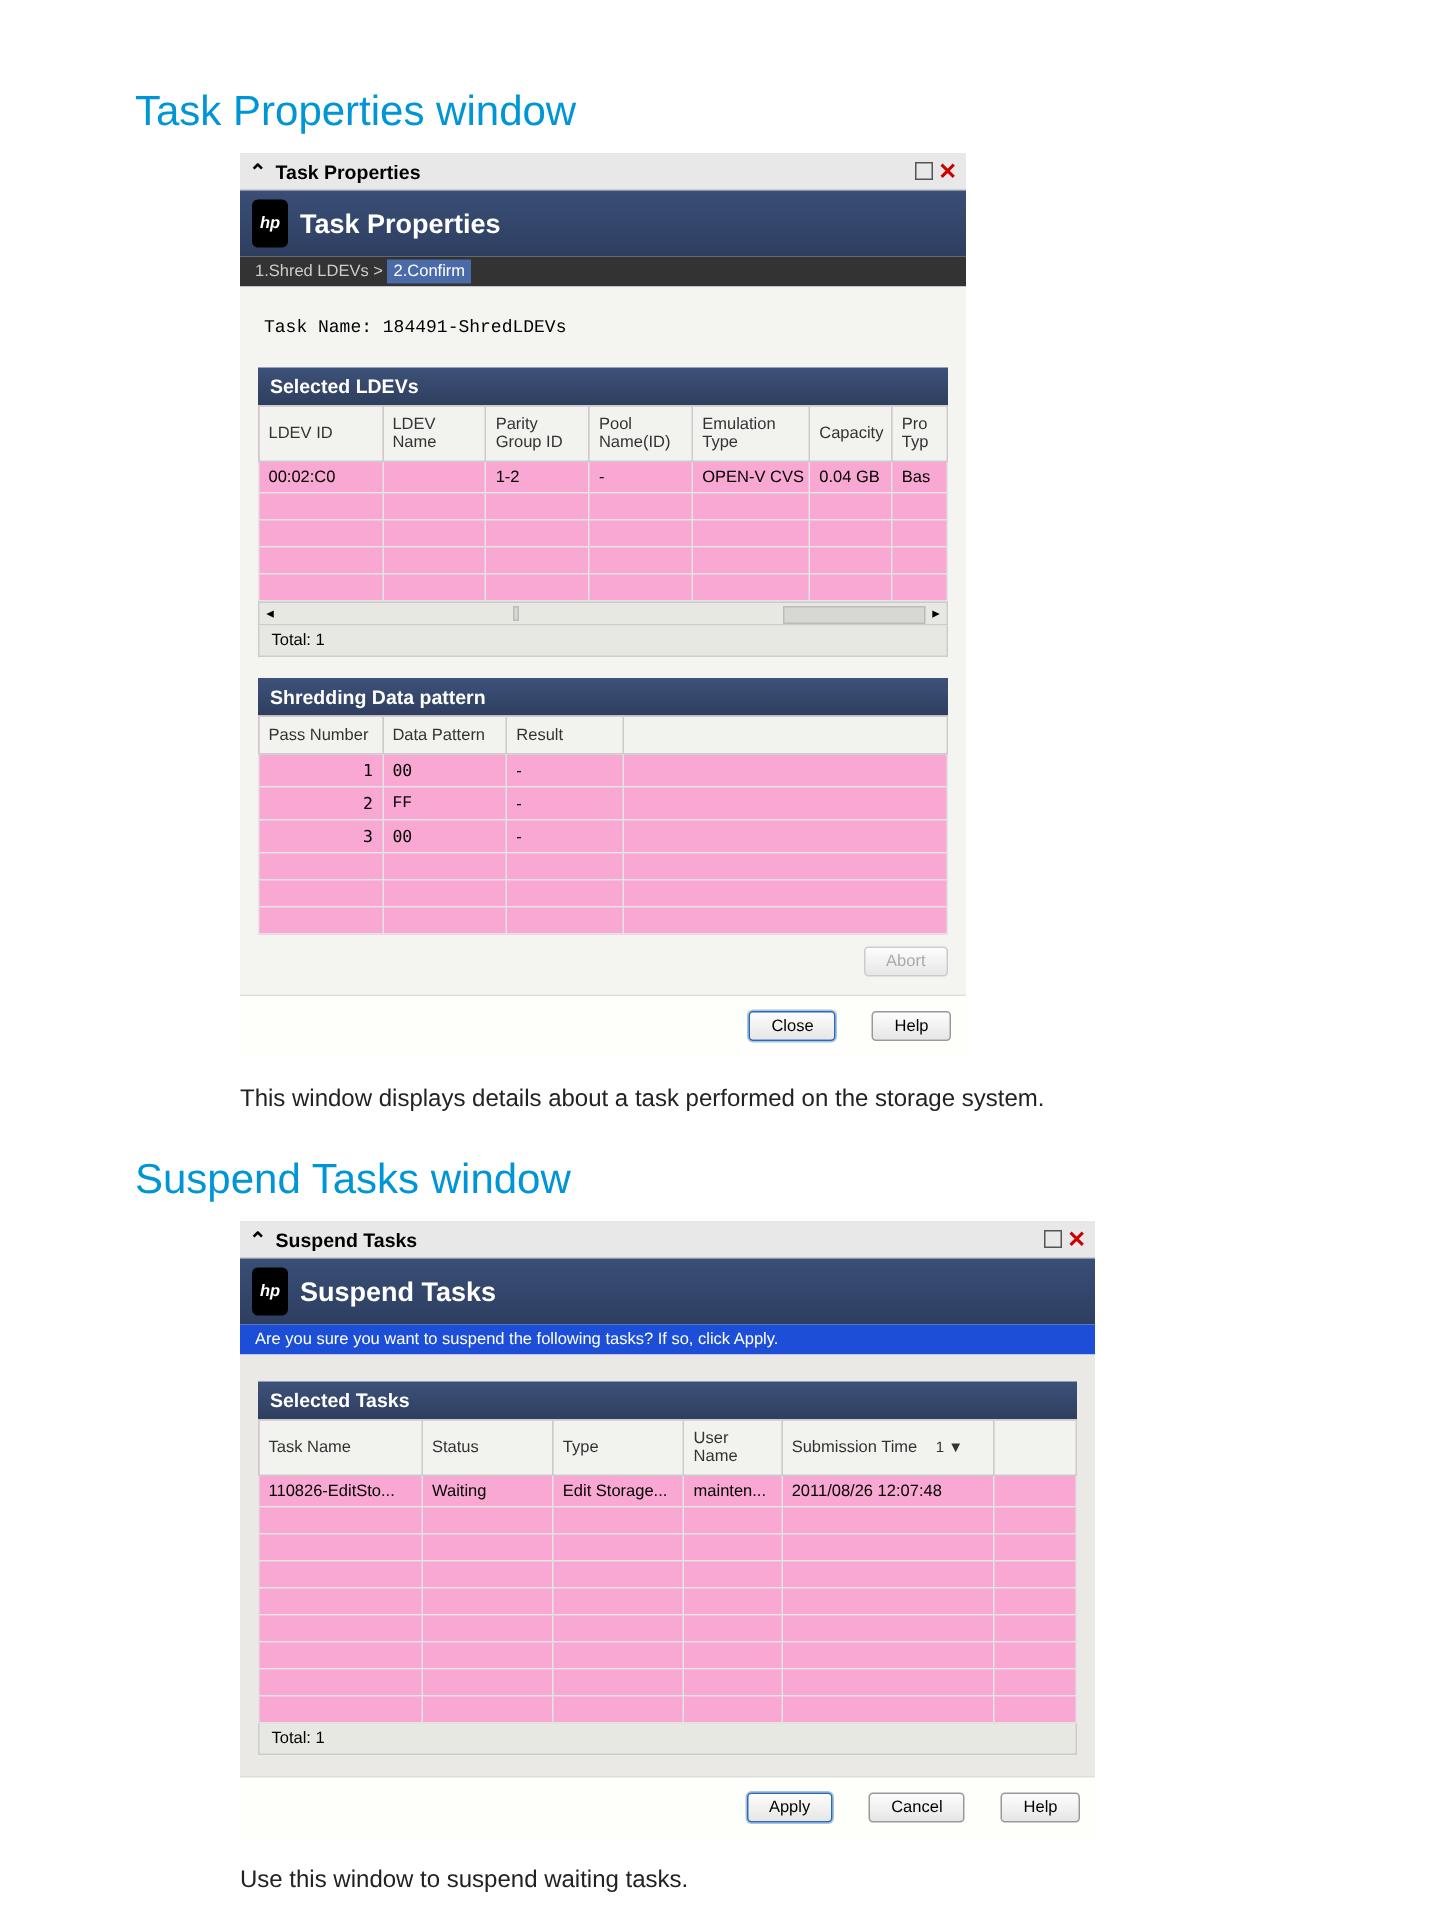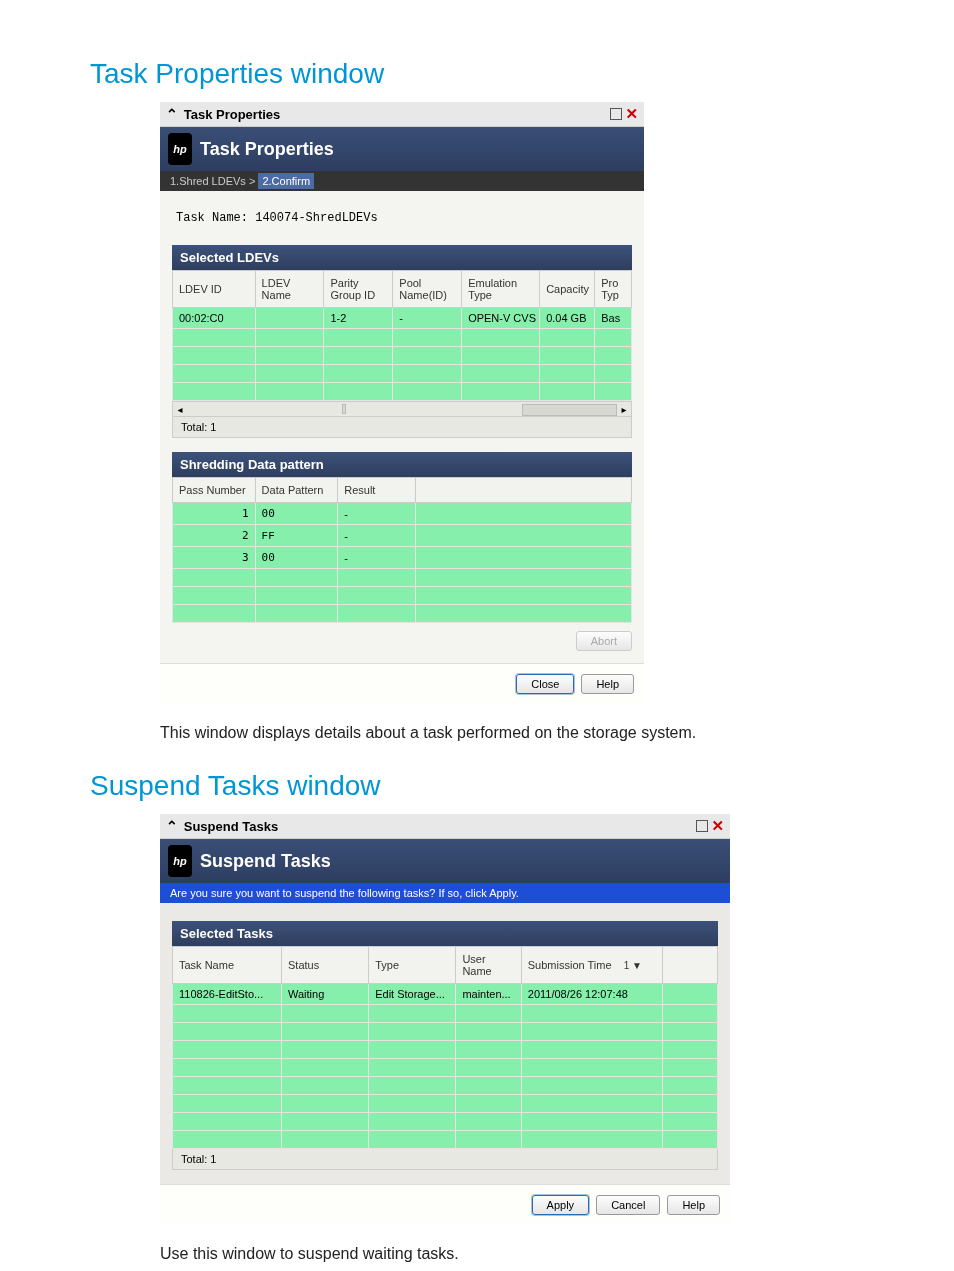--- a/index.html
+++ b/index.html
@@ -109,21 +109,21 @@
       background: linear-gradient(#3d527a, #2e3e5e);
       color: #fff;
       font-weight: bold;
       font-size: 13px;
       padding: 5px 8px;
     }
     table.data-table {
       width: 100%;
       border-collapse: collapse;
       font-size: 11px;
-      background: #86efac;
+      background: #f9a8d4;
       table-layout: fixed;
     }
     table.data-table th {
       background: #f2f2ee;
       border: 1px solid #ccc;
       padding: 6px 6px;
       text-align: left;
       font-weight: normal;
       color: #333;
     }
@@ -178,21 +178,21 @@
     .btn-row {
       display: flex;
       justify-content: flex-end;
       gap: 6px;
       padding: 8px 0 0 0;
     }
     .dialog-footer {
       background: #fefefa;
       display: flex;
       justify-content: flex-end;
-      gap: 7px;
+      gap: 24px;
       padding: 10px 10px;
       border-top: 1px solid #ddd;
     }
     .btn {
       font-size: 11px;
       padding: 3px 14px;
       background: linear-gradient(#fdfdfd, #e6e6e6);
       border: 1px solid #999;
       border-radius: 3px;
       cursor: pointer;
@@ -243,21 +243,21 @@
   <div class="banner">
     <span class="hp-logo">hp</span>
     <span>Task Properties</span>
   </div>
   <div class="breadcrumb">
     <span>1.Shred LDEVs</span>
     <span>&gt;</span>
     <span class="active">2.Confirm</span>
   </div>
   <div class="dialog-body">
-    <div class="task-name-text">Task Name: 140074-ShredLDEVs</div>
+    <div class="task-name-text">Task Name: 184491-ShredLDEVs</div>
 
     <div class="section-header">Selected LDEVs</div>
     <table class="data-table">
       <colgroup>
         <col style="width:18%">
           <col style="width:15%">
           <col style="width:15%">
           <col style="width:15%">
           <col style="width:17%">
           <col style="width:12%">

